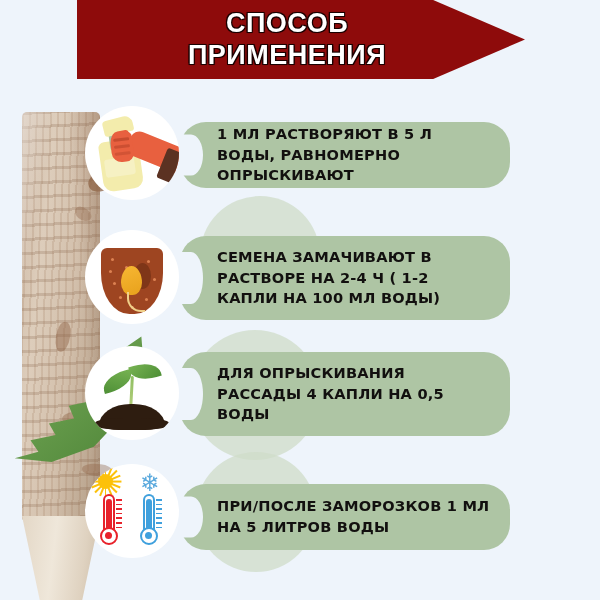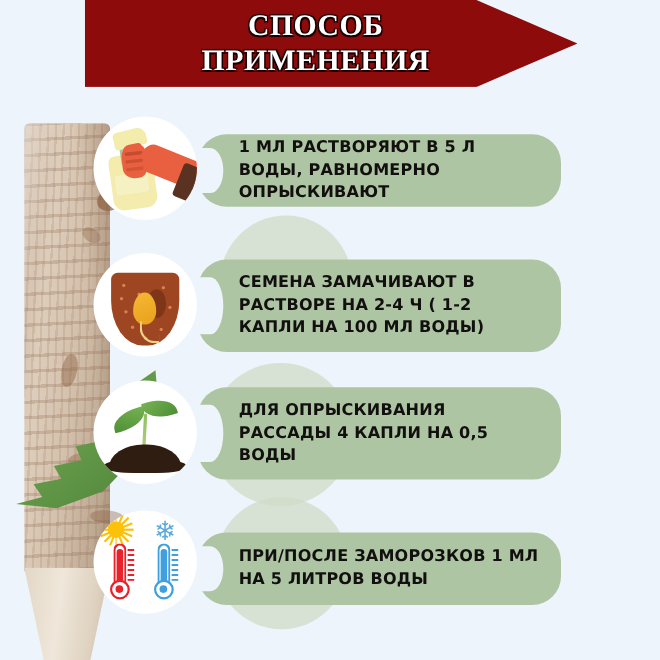--- a/index.html
+++ b/index.html
@@ -111,21 +111,21 @@
     background: #8e0b0b;
     clip-path: polygon(0 0, 79.5% 0, 100% 50%, 79.5% 100%, 0 100%);
     display: flex;
     align-items: center;
     justify-content: center;
   }
   #banner-title {
     width: 356px;
     text-align: center;
     color: #ffffff;
-    font-family: Liberation Serif, serif;
+    font-family: Liberation Sans, sans-serif;
     font-weight: bold;
     font-size: 27px;
     line-height: 1.18;
     letter-spacing: .5px;
     text-shadow:
       -1.2px -1.2px 0 #1a0202,
        1.2px -1.2px 0 #1a0202,
       -1.2px  1.2px 0 #1a0202,
        1.2px  1.2px 0 #1a0202,
        0 0 2px #1a0202;

